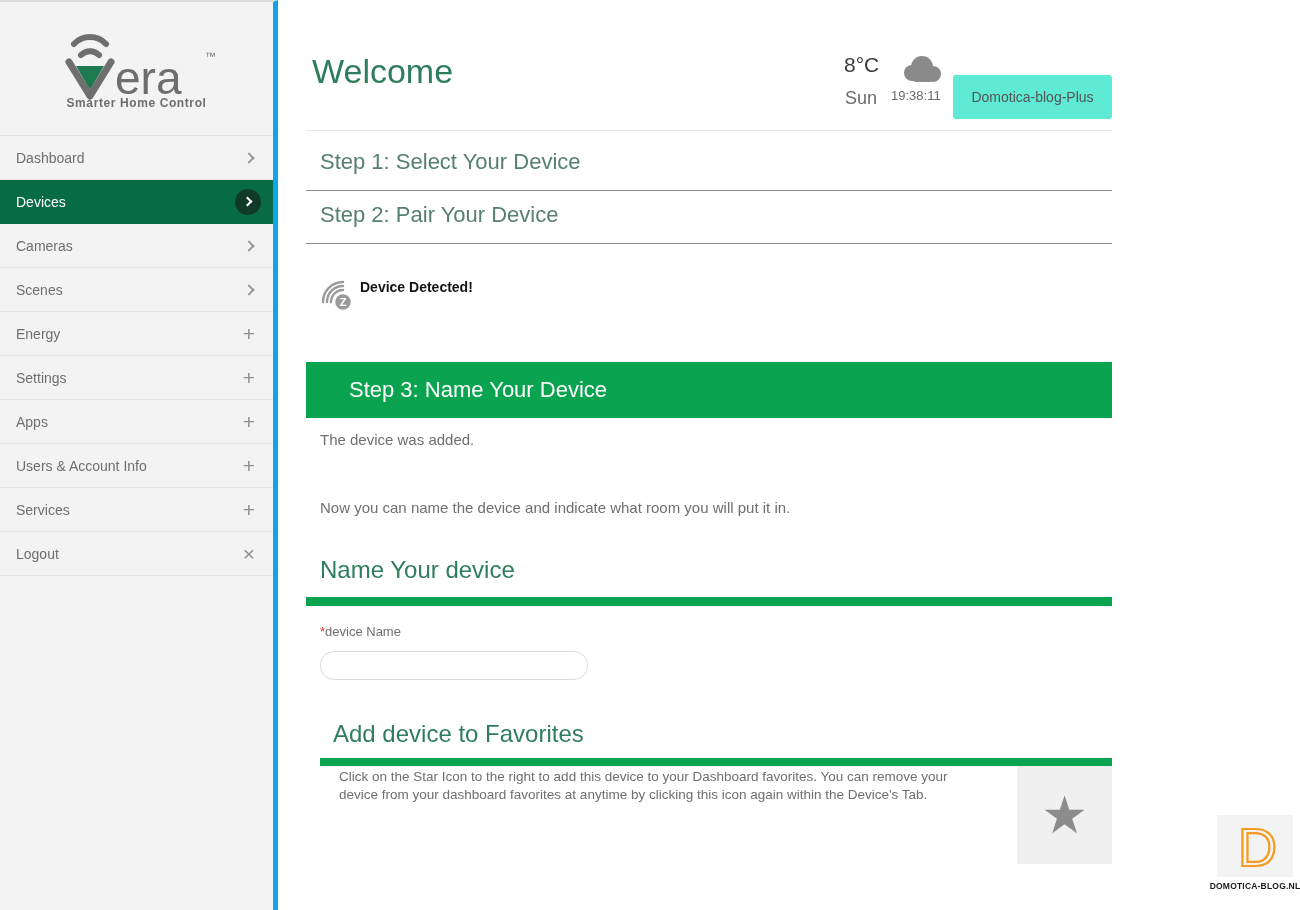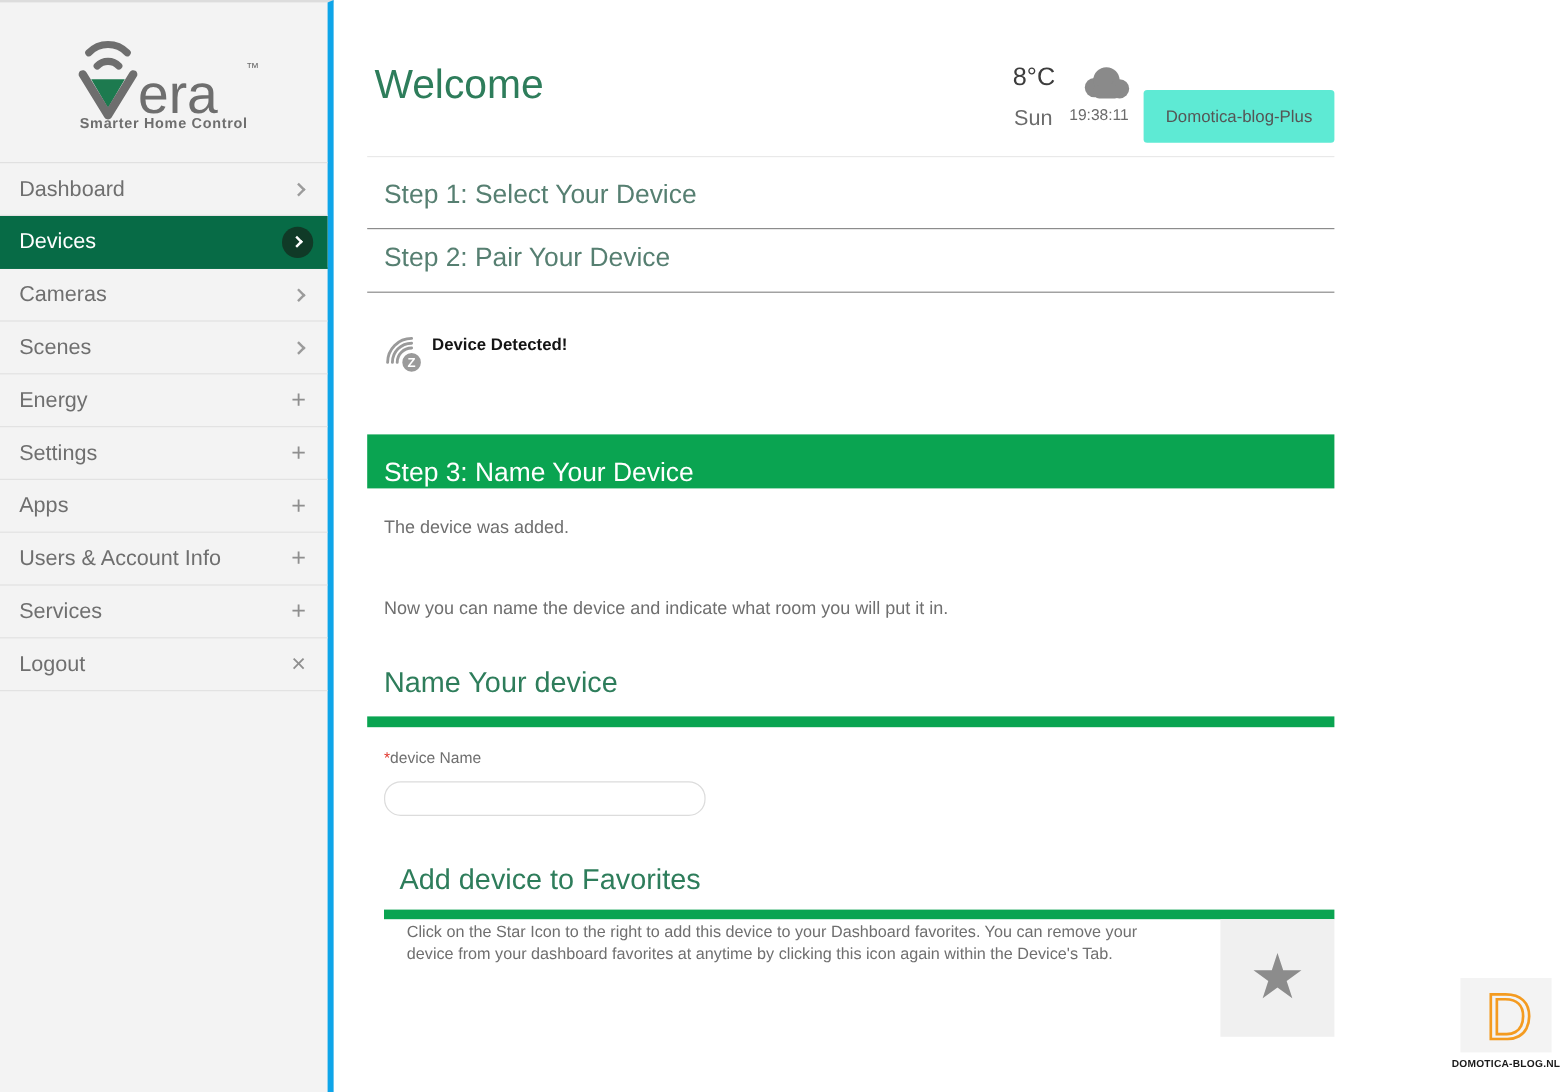--- a/index.html
+++ b/index.html
@@ -8,21 +8,21 @@
   .app { position:relative; width:1300px; height:910px; }
 
   
   .sidebar { position:absolute; left:0; top:0; width:278px; height:910px;
              background:#f3f3f3; border-right:5px solid #0ea5e9; border-top:2px solid #dcdcdc; }
   .logo-wrap { height:133px; display:flex; flex-direction:column; align-items:center; justify-content:center; }
   .logo-tagline { color:#6e6e6e; font-size:12px; font-weight:700; letter-spacing:.6px; margin-top:-6px; }
   .menu { border-top:1px solid #e0e0e0; }
   .mrow { height:44px; display:flex; align-items:center; padding:0 16px;
           border-bottom:1px solid #e2e2e2; cursor:pointer; }
-  .mlabel { flex:1; font-size:18px; color:#6f6f6f; }
+  .mlabel { flex:1; font-size:14px; color:#6f6f6f; }
   .chev { display:inline-block; width:8px; height:8px;
           border-top:2px solid #9b9b9b; border-right:2px solid #9b9b9b;
           transform:rotate(45deg); margin-right:4px; }
   .plusx { font-size:21px; color:#8f8f8f; font-weight:300; line-height:1; margin-right:2px; }
   .mrow.selected { background:#076b46; border-bottom:1px solid #076b46; }
   .mrow.selected .mlabel { color:#ffffff; }
   .circ { width:26px; height:26px; border-radius:50%; background:#103a27;
           display:flex; align-items:center; justify-content:center; margin-right:-4px; }
   .circ .chev { width:7px; height:7px; border-color:#ffffff; margin:0 2px 0 0; }
 
@@ -38,22 +38,22 @@
                     background:#5eead4; border:none; border-radius:3px; font-size:14px;
                     color:#555; font-family:inherit; cursor:pointer; }
 
   .rule-light { position:absolute; left:28px; width:806px; border-top:1px solid #e9e9e9; }
   .rule-dark  { position:absolute; left:28px; width:806px; border-top:1px solid #8c8c8c; }
   .step-title { position:absolute; left:42px; font-size:22px; font-weight:300; color:#567f71; }
 
   .zwave-icon { position:absolute; left:42px; top:276px; }
   .detected-label { position:absolute; left:82px; top:279px; font-size:14px; font-weight:700; color:#141414; }
 
-  .step3-band { position:absolute; left:28px; top:362px; width:806px; height:45px; background:#0aa451;
-                display:flex; align-items:flex-end; }
+  .step3-band { position:absolute; left:28px; top:362px; width:806px; height:56px; background:#0aa451;
+                display:flex; align-items:center;padding-left:29px; }
   .step3-band span { color:#fff; font-size:22px; font-weight:300; padding-left:14px; }
 
   .body-text { position:absolute; left:42px; font-size:15px; color:#6f6f6f; }
 
   .section-title { position:absolute; font-size:24px; font-weight:300; color:#2e7d5b;text-align:center; }
   .green-bar { position:absolute; background:#0aa451; }
 
   .field-label { position:absolute; left:42px; top:624px; font-size:13px; color:#6f6f6f; }
   .req { color:#e0342b; }
   .name-input { position:absolute; left:42px; top:651px; width:268px; height:29px;

